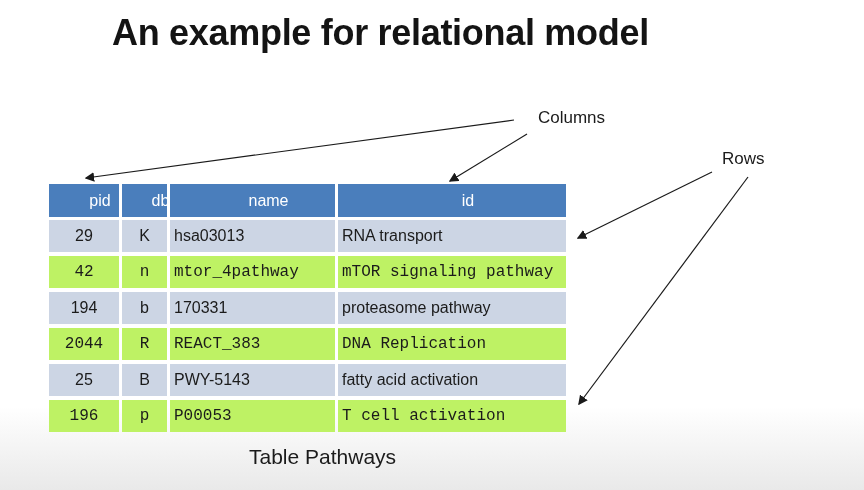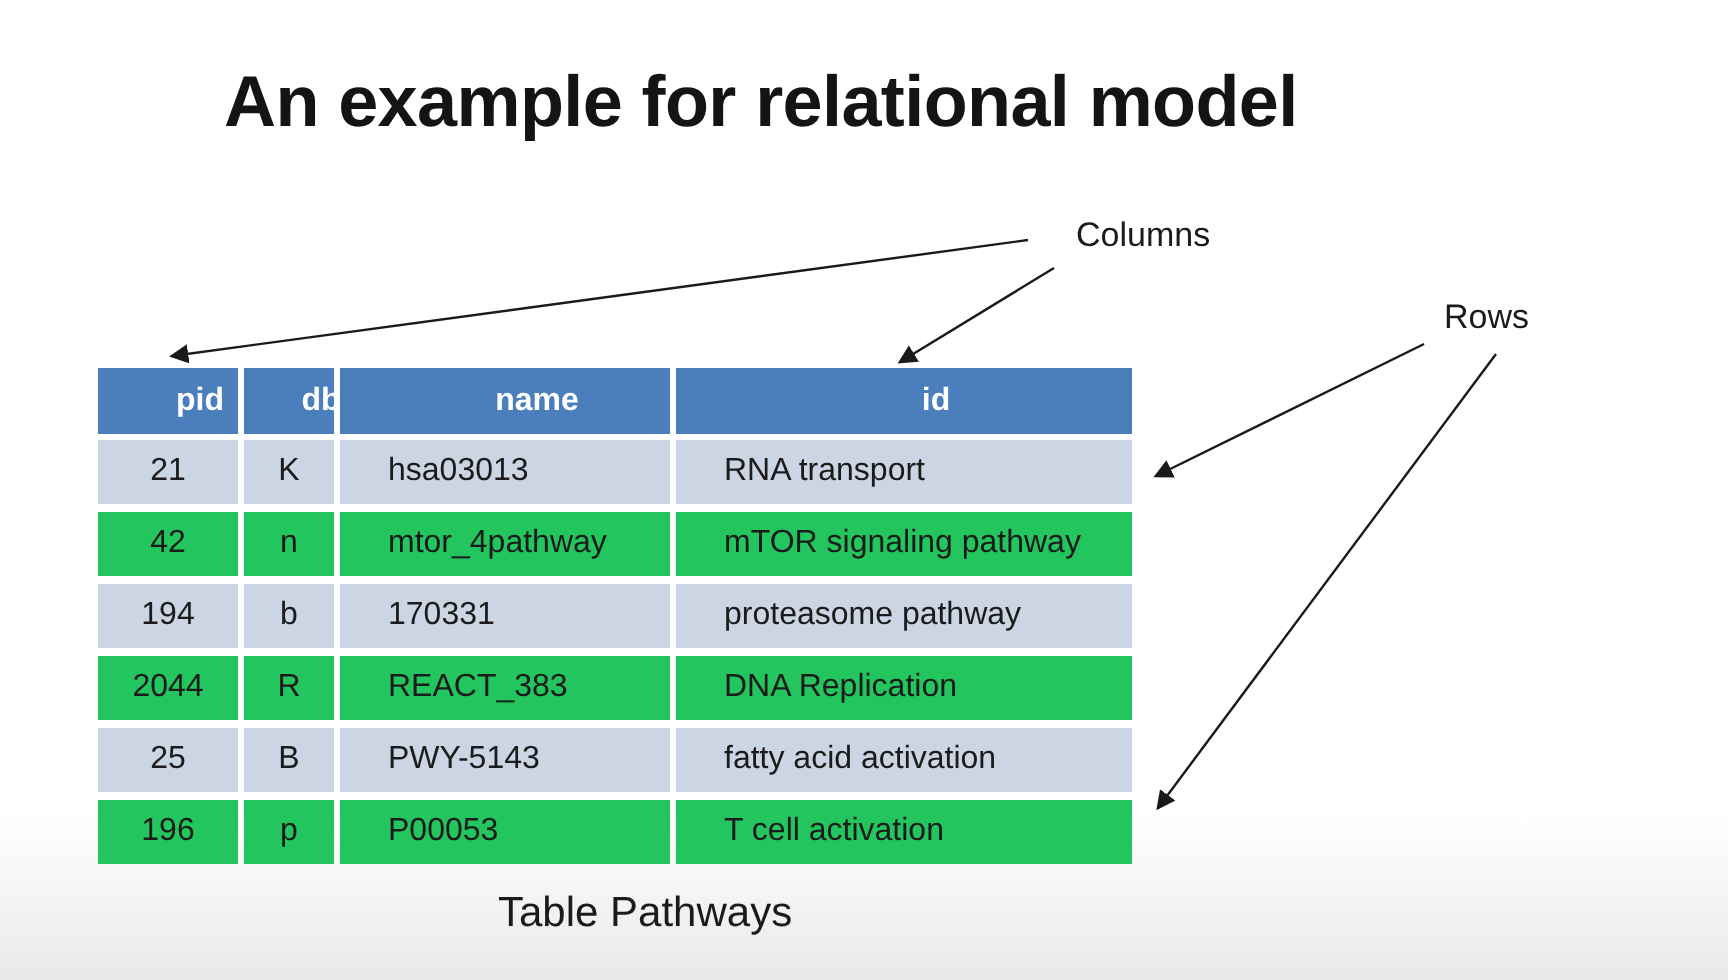--- a/index.html
+++ b/index.html
@@ -5,21 +5,21 @@
   html,body{margin:0;padding:0;}
   body{
     width:864px;height:490px;
     font-family:"Liberation Sans",sans-serif;
     background:linear-gradient(180deg,#ffffff 0%,#ffffff 83%,#e9e9e9 100%);
     overflow:hidden;
   }
   .slide{position:relative;width:864px;height:490px;}
 
   .title{
-    position:absolute;left:112px;top:30px;
+    position:absolute;left:112px;top:12px;
     font-size:36px;font-weight:600;letter-spacing:-0.3px;
     color:#141414;white-space:nowrap;
   }
 
   .annot-label{
     position:absolute;font-size:17px;color:#1b1b1b;white-space:nowrap;
   }
   .annot-columns{left:538px;top:108px;}
   .annot-rows{left:722px;top:149px;}
 
@@ -30,27 +30,27 @@
     display:grid;
     grid-template-columns:70px 45px 165px 228px;
     grid-auto-rows:32px;
     column-gap:3px;row-gap:4px;
     font-size:16px;color:#1b1b1b;
   }
   .cell{
     display:flex;align-items:center;justify-content:center;
     white-space:nowrap;overflow:hidden;
   }
-  .cell.left{justify-content:flex-start;padding-left:24px;}
+  .cell.left{justify-content:flex-start;padding-left:4px;}
   .hcell{
     height:33px;background:#4a7ebc;color:#ffffff;
-    font-weight:bold;font-size:16px;padding-left:32px;
+    font-weight:normal;font-size:16px;padding-left:32px;
   }
   .row-odd{background:#ccd5e4;}
-  .row-even{background:#22c55e;}
+  .row-even{background:#bef264;font-family:Liberation Mono, monospace;}
 
   .caption{
     position:absolute;left:249px;top:445px;
     font-size:21px;color:#1b1b1b;white-space:nowrap;
   }
 </style>
 </head>
 <body>
 
 <div class="slide">
@@ -71,21 +71,21 @@
 
   <div class="annot-label annot-columns">Columns</div>
   <div class="annot-label annot-rows">Rows</div>
 
   <div class="ptable">
     <div class="cell hcell">pid</div>
     <div class="cell hcell">db</div>
     <div class="cell hcell">name</div>
     <div class="cell hcell">id</div>
 
-    <div class="cell row-odd">21</div>
+    <div class="cell row-odd">29</div>
     <div class="cell row-odd">K</div>
     <div class="cell row-odd left">hsa03013</div>
     <div class="cell row-odd left">RNA transport</div>
 
     <div class="cell row-even">42</div>
     <div class="cell row-even">n</div>
     <div class="cell row-even left">mtor_4pathway</div>
     <div class="cell row-even left">mTOR signaling pathway</div>
 
     <div class="cell row-odd">194</div>

